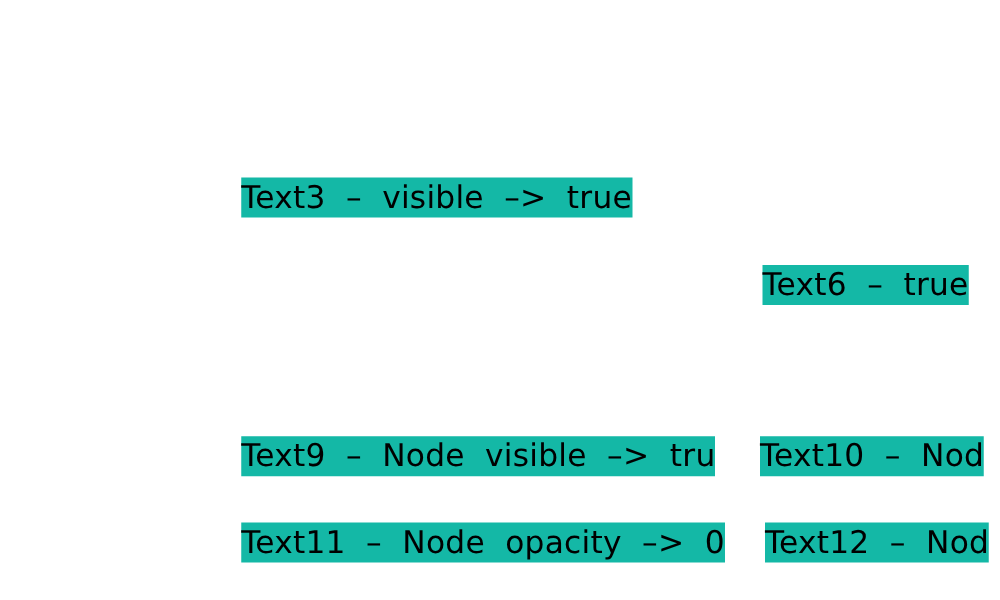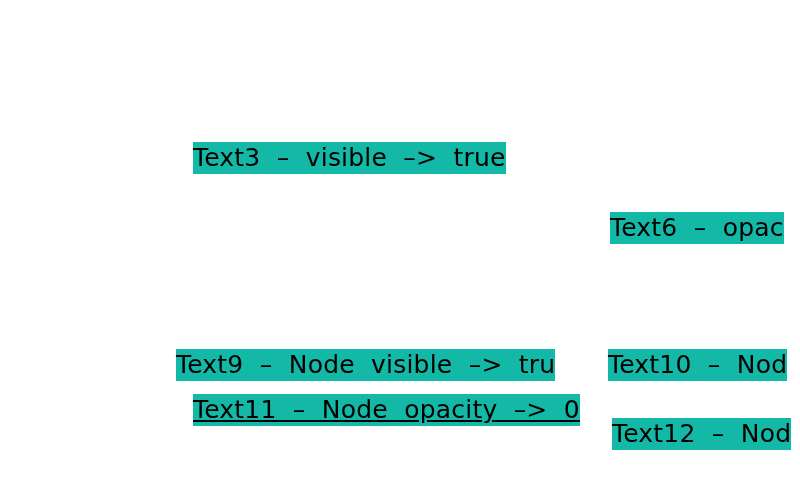--- a/index.html
+++ b/index.html
@@ -41,23 +41,23 @@
   .z5 { z-index: 5; }
   .z6 { z-index: 6; }
 </style>
 </head>
 <body>
 
 <div id="canvas">
 
   <div class="text-node z1" style="left:193px; top:142px;">Text3  –  visible  –&gt;  true</div>
 
-  <div class="text-node z2" style="left:610px; top:212px;">Text6  –  opac</div>
+  <div class="text-node z2" style="left:610px; top:212px;">Text6  –  true</div>
 
-  <div class="text-node z3" style="left:176px; top:349px;">Text9  –  Node  visible  –&gt;  tru</div>
+  <div class="text-node z3" style="left:193px; top:349px;">Text9  –  Node  visible  –&gt;  tru</div>
 
   <div class="text-node z4" style="left:608px; top:349px;">Text10  –  Nod</div>
 
-  <div class="text-node z5" style="left:193px; top:394px;text-decoration:underline;">Text11  –  Node  opacity  –&gt;  0</div>
+  <div class="text-node z5" style="left:193px; top:418px;">Text11  –  Node  opacity  –&gt;  0</div>
 
   <div class="text-node z6" style="left:612px; top:418px;">Text12  –  Nod</div>
 
 </div>
 
 </body></html>

